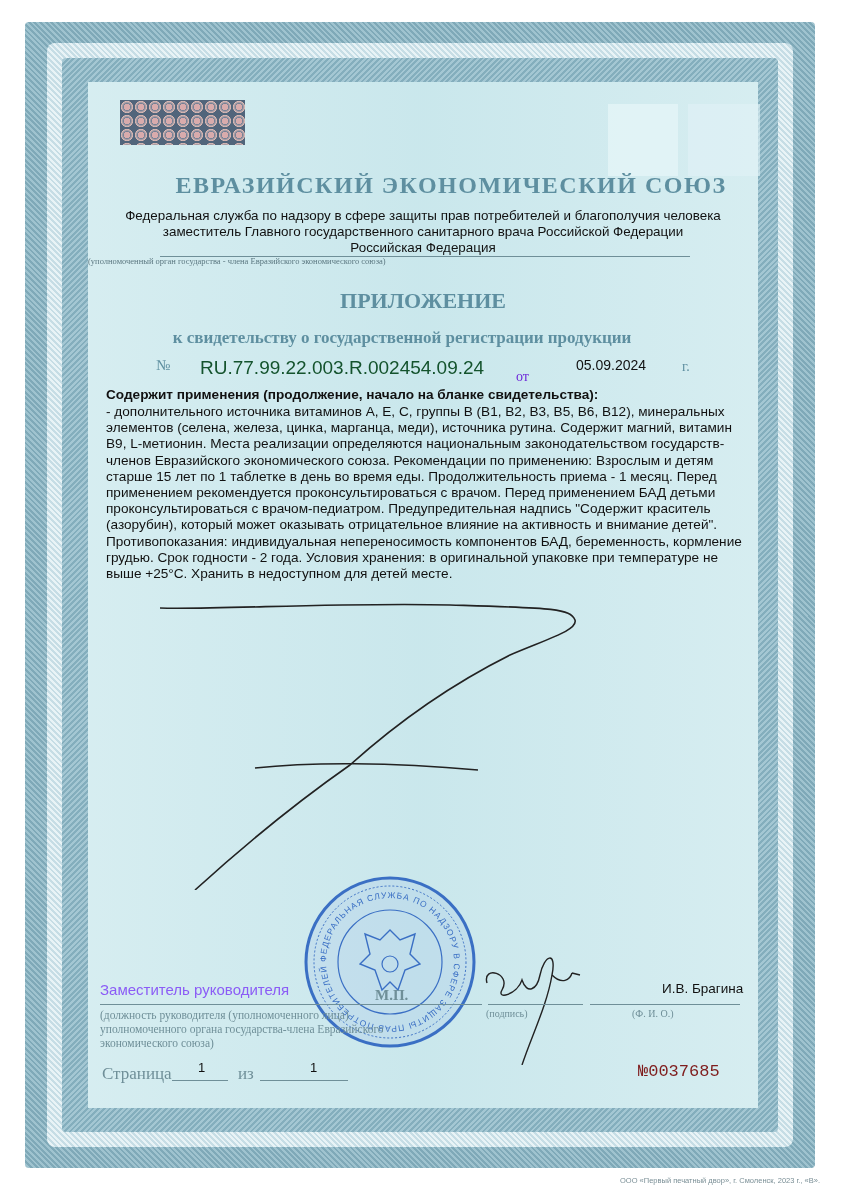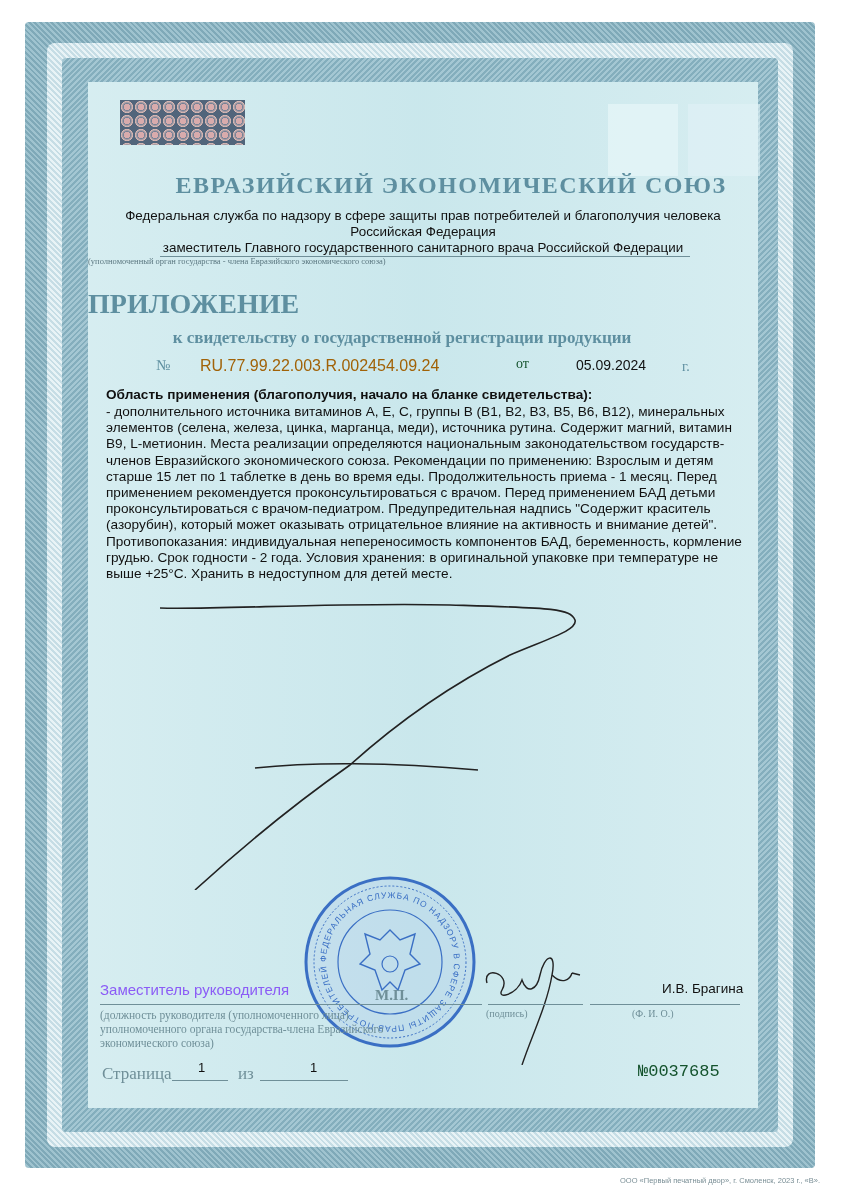--- a/index.html
+++ b/index.html
@@ -16,25 +16,25 @@
   .hologram{position:absolute;left:120px;top:100px;width:125px;height:45px;
      background:radial-gradient(circle,#d9a4a4 30%,#5a6b86 32%,#e6b9b0 60%,#43566e 62%);
      background-size:14px 14px;opacity:0.9;}
   .pale-box1{position:absolute;left:608px;top:104px;width:70px;height:72px;background:rgba(235,248,250,0.6);}
   .pale-box2{position:absolute;left:688px;top:104px;width:72px;height:72px;background:rgba(225,242,246,0.6);}
   .abs{position:absolute;}
   .union-title{left:88px;top:172px;width:670px;text-align:center;font-family:"Liberation Serif",serif;font-weight:bold;font-size:24px;color:#5e8fa0;letter-spacing:1.5px;padding-left:28px;}
   .org{left:88px;top:208px;width:670px;text-align:center;font-size:13.4px;line-height:16px;color:#111;}
   .org-line{left:160px;top:256px;width:530px;border-top:1px solid #6f8f98;}
   .org-caption{left:88px;top:256px;width:670px;text-align:left;font-family:"Liberation Serif",serif;font-size:8.5px;color:#5b7780;}
-  .appendix-title{left:88px;top:288px;width:670px;font-family:"Liberation Serif",serif;font-weight:bold;font-size:28px;color:#5e8fa0;}
+  .appendix-title{left:88px;top:288px;width:670px;text-align:center;font-family:"Liberation Serif",serif;font-weight:bold;font-size:22px;color:#5e8fa0;}
   .cert-sub{left:88px;top:328px;width:628px;text-align:center;font-family:"Liberation Serif",serif;font-weight:bold;font-size:17px;color:#5e8fa0;}
   .num-sign{left:156px;top:357px;font-family:"Liberation Serif",serif;font-size:15px;color:#5e8fa0;}
-  .reg-num{left:200px;top:357px;font-size:16px;color:#a16207;}
-  .ot{left:516px;top:356px;font-family:"Liberation Serif",serif;font-size:14px;color:#14532d;}
+  .reg-num{left:200px;top:357px;font-size:19px;color:#14532d;}
+  .ot{left:516px;top:369px;font-family:"Liberation Serif",serif;font-size:14px;color:#6d28d9;}
   .reg-date{left:576px;top:357px;font-size:14px;color:#111;}
   .g{left:682px;top:359px;font-family:"Liberation Serif",serif;font-size:14px;color:#5e8fa0;}
   .scope-head{left:106px;top:387px;font-size:13.6px;font-weight:bold;color:#111;}
   .scope-body{left:106px;top:404px;width:650px;font-size:13.6px;line-height:16.2px;color:#111;}
   .scribble{left:150px;top:590px;width:640px;height:300px;}
   .stamp{left:300px;top:872px;width:180px;height:180px;}
   .sig-svg{left:472px;top:945px;width:140px;height:120px;}
   .pos-label{left:100px;top:981px;font-size:15px;color:#8b5cf6;text-align:right;}
   .name-label{left:662px;top:981px;font-size:13.5px;color:#111;}
   .line1{left:100px;top:1004px;width:382px;border-top:1px solid #6f8f98;}
@@ -43,53 +43,53 @@
   .mp{left:375px;top:987px;font-family:"Liberation Serif",serif;font-size:15px;color:#6f8f98;font-weight:bold;}
   .pos-caption{left:100px;top:1008px;width:300px;font-family:Liberation Serif, serif;font-size:11.5px;line-height:14px;color:#6f8f98;}
   .sig-caption{left:486px;top:1008px;font-family:"Liberation Serif",serif;font-size:10px;color:#6f8f98;}
   .fio-caption{left:632px;top:1008px;font-family:"Liberation Serif",serif;font-size:10px;color:#6f8f98;}
   .page-label{left:102px;top:1064px;font-family:"Liberation Serif",serif;font-size:17px;color:#6f8f98;}
   .page-blank1{left:172px;top:1080px;width:56px;border-top:1px solid #6f8f98;}
   .page-val1{left:198px;top:1060px;font-size:13px;color:#111;}
   .iz-label{left:238px;top:1064px;font-family:"Liberation Serif",serif;font-size:17px;color:#6f8f98;}
   .page-blank2{left:260px;top:1080px;width:88px;border-top:1px solid #6f8f98;}
   .page-val2{left:310px;top:1060px;font-size:13px;color:#111;}
-  .serial{left:638px;top:1062px;font-family:"Liberation Mono",monospace;font-size:17px;color:#14532d;text-align:right;}
+  .serial{left:638px;top:1062px;font-family:"Liberation Mono",monospace;font-size:17px;color:#7f1d1d;text-align:right;}
   .printer{left:520px;top:1176px;width:300px;text-align:right;font-size:7.5px;color:#7a8f96;}
 </style>
 </head>
 <body>
 
 <div class="outer-frame"></div>
 <div class="white-band"></div>
 <div class="inner-frame"></div>
 <div class="paper"></div>
 
 <div class="hologram"></div>
 <div class="pale-box1"></div>
 <div class="pale-box2"></div>
 
 <div class="abs union-title">ЕВРАЗИЙСКИЙ ЭКОНОМИЧЕСКИЙ СОЮЗ</div>
 <div class="abs org">
   <div>Федеральная служба по надзору в сфере защиты прав потребителей и благополучия человека</div>
+  <div>заместитель Главного государственного санитарного врача Российской Федерации</div>
   <div>Российская Федерация</div>
-  <div>заместитель Главного государственного санитарного врача Российской Федерации</div>
 </div>
 <div class="abs org-line"></div>
 <div class="abs org-caption">(уполномоченный орган государства - члена Евразийского экономического союза)</div>
 
 <div class="abs appendix-title">ПРИЛОЖЕНИЕ</div>
 <div class="abs cert-sub">к свидетельству о государственной регистрации продукции</div>
 <div class="abs num-sign">№</div>
 <div class="abs reg-num">RU.77.99.22.003.R.002454.09.24</div>
 <div class="abs ot">от</div>
 <div class="abs reg-date">05.09.2024</div>
 <div class="abs g">г.</div>
 
-<div class="abs scope-head">Область применения (благополучия, начало на бланке свидетельства):</div>
+<div class="abs scope-head">Содержит применения (продолжение, начало на бланке свидетельства):</div>
 <div class="abs scope-body">- дополнительного источника витаминов А, Е, С, группы В (В1, В2, В3, В5, В6, В12), минеральных элементов (селена, железа, цинка, марганца, меди), источника рутина. Содержит магний, витамин В9, L-метионин. Места реализации определяются национальным законодательством государств-членов Евразийского экономического союза. Рекомендации по применению: Взрослым и детям старше 15 лет по 1 таблетке в день во время еды. Продолжительность приема - 1 месяц. Перед применением рекомендуется проконсультироваться с врачом. Перед применением БАД детьми проконсультироваться с врачом-педиатром. Предупредительная надпись "Содержит краситель (азорубин), который может оказывать отрицательное влияние на активность и внимание детей". Противопоказания: индивидуальная непереносимость компонентов БАД, беременность, кормление грудью. Срок годности - 2 года. Условия хранения: в оригинальной упаковке при температуре не выше +25°С. Хранить в недоступном для детей месте.</div>
 
 <svg class="abs scribble" viewBox="0 0 640 300">
   <path d="M10 18 C 60 20, 200 12, 300 15 S 420 18, 425 30 C 428 40, 400 48, 360 65 C 300 95, 250 130, 200 175 C 150 210, 100 250, 45 300" fill="none" stroke="#222" stroke-width="1.6"></path>
   <path d="M105 178 C 160 172, 240 172, 328 180" fill="none" stroke="#222" stroke-width="1.6"></path>
 </svg>
 
 <svg class="abs stamp" viewBox="0 0 180 180">
   <circle cx="90" cy="90" r="84" fill="rgba(120,160,230,0.12)" stroke="#3a6fc4" stroke-width="3"></circle>
   <circle cx="90" cy="90" r="76" fill="none" stroke="#3a6fc4" stroke-width="1" stroke-dasharray="2 2"></circle>

